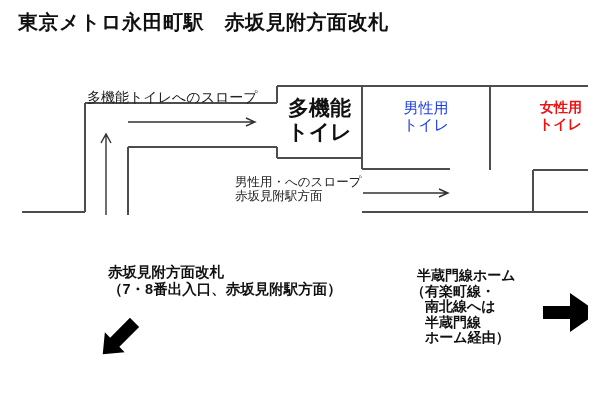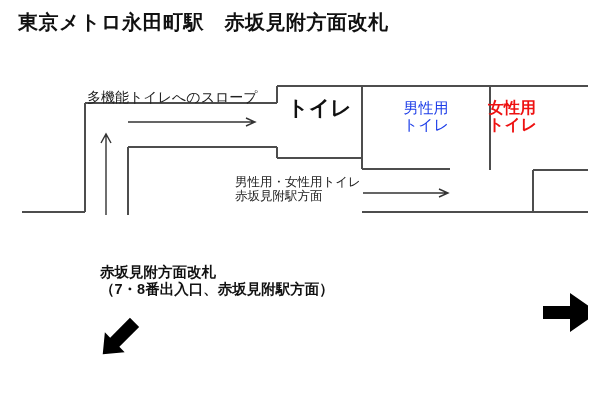--- a/index.html
+++ b/index.html
@@ -6,23 +6,23 @@
   .canvas{
     position:relative;width:588px;height:400px;background:#ffffff;overflow:hidden;
     font-family:"Liberation Sans",sans-serif;color:#111;
   }
   .abs{position:absolute;white-space:nowrap;}
   .title{left:18px;top:12px;font-size:20px;font-weight:bold;line-height:21px;letter-spacing:0.5px;color:#111;}
   svg.layer{position:absolute;left:0;top:0;}
   .slope-label-1{left:87px;top:89px;font-size:14px;color:#222;}
   .multi-label{left:277px;top:96px;width:85px;text-align:center;font-size:21px;font-weight:bold;line-height:24px;}
   .mens-label{left:362px;top:99px;width:128px;text-align:center;font-size:15px;font-weight:normal;line-height:17px;}
-  .womens-label{left:488px;top:99px;width:94px;text-align:left;font-size:16px;font-weight:bold;line-height:17px;}
+  .womens-label{left:488px;top:99px;width:94px;text-align:right;font-size:14px;font-weight:bold;line-height:17px;}
   .mw-slope-label{left:235px;top:176px;font-size:12.5px;line-height:13.5px;color:#222;}
-  .gate-label{left:100px;top:264px;font-size:14.5px;font-weight:bold;line-height:16.5px;color:#111;}
+  .gate-label{left:108px;top:264px;font-size:14.5px;font-weight:bold;line-height:16.5px;color:#111;}
   .platform-label{left:411px;top:268px;font-size:14px;font-weight:bold;line-height:15.5px;color:#111;}
   .platform-label .l1{padding-left:6px;}
   .platform-label .ind{padding-left:14px;}
 </style>
 </head>
 <body>
 
 <div class="canvas">
 
   <div class="abs title">
@@ -57,37 +57,45 @@
     <g transform="translate(119,338) rotate(135)">
       <polygon points="-22,-6.5 6,-6.5 6,-14 23,0 6,14 6,6.5 -22,6.5" style="fill: rgb(0, 0, 0);"></polygon>
     </g>
 
     <polygon points="543,306 570,306 570,293 598,312.5 570,332 570,319 543,319" style="fill: rgb(0, 0, 0);"></polygon>
   </svg>
 
   <div class="abs slope-label-1">多機能トイレへのスロープ</div>
 
   <div class="abs multi-label" style="color: rgb(17, 17, 17);">
+    <div>多機能</div>
     <div>トイレ</div>
   </div>
 
   <div class="abs mens-label" style="color: rgb(28, 61, 232);">
     <div>男性用</div>
     <div>トイレ</div>
   </div>
 
   <div class="abs womens-label" style="color: rgb(238, 17, 17);">
     <div>女性用</div>
     <div>トイレ</div>
   </div>
 
   <div class="abs mw-slope-label">
-    <div>男性用・女性用トイレ</div>
+    <div>男性用・へのスロープ</div>
     <div>赤坂見附駅方面</div>
   </div>
 
   <div class="abs gate-label">
     <div>赤坂見附方面改札</div>
     <div>（7・8番出入口、赤坂見附駅方面）</div>
   </div>
 
+  <div class="abs platform-label">
+    <div class="l1">半蔵門線ホーム</div>
+    <div>（有楽町線・</div>
+    <div class="ind">南北線へは</div>
+    <div class="ind">半蔵門線</div>
+    <div class="ind">ホーム経由）</div>
+  </div>
 
 </div>
 
 </body></html>

